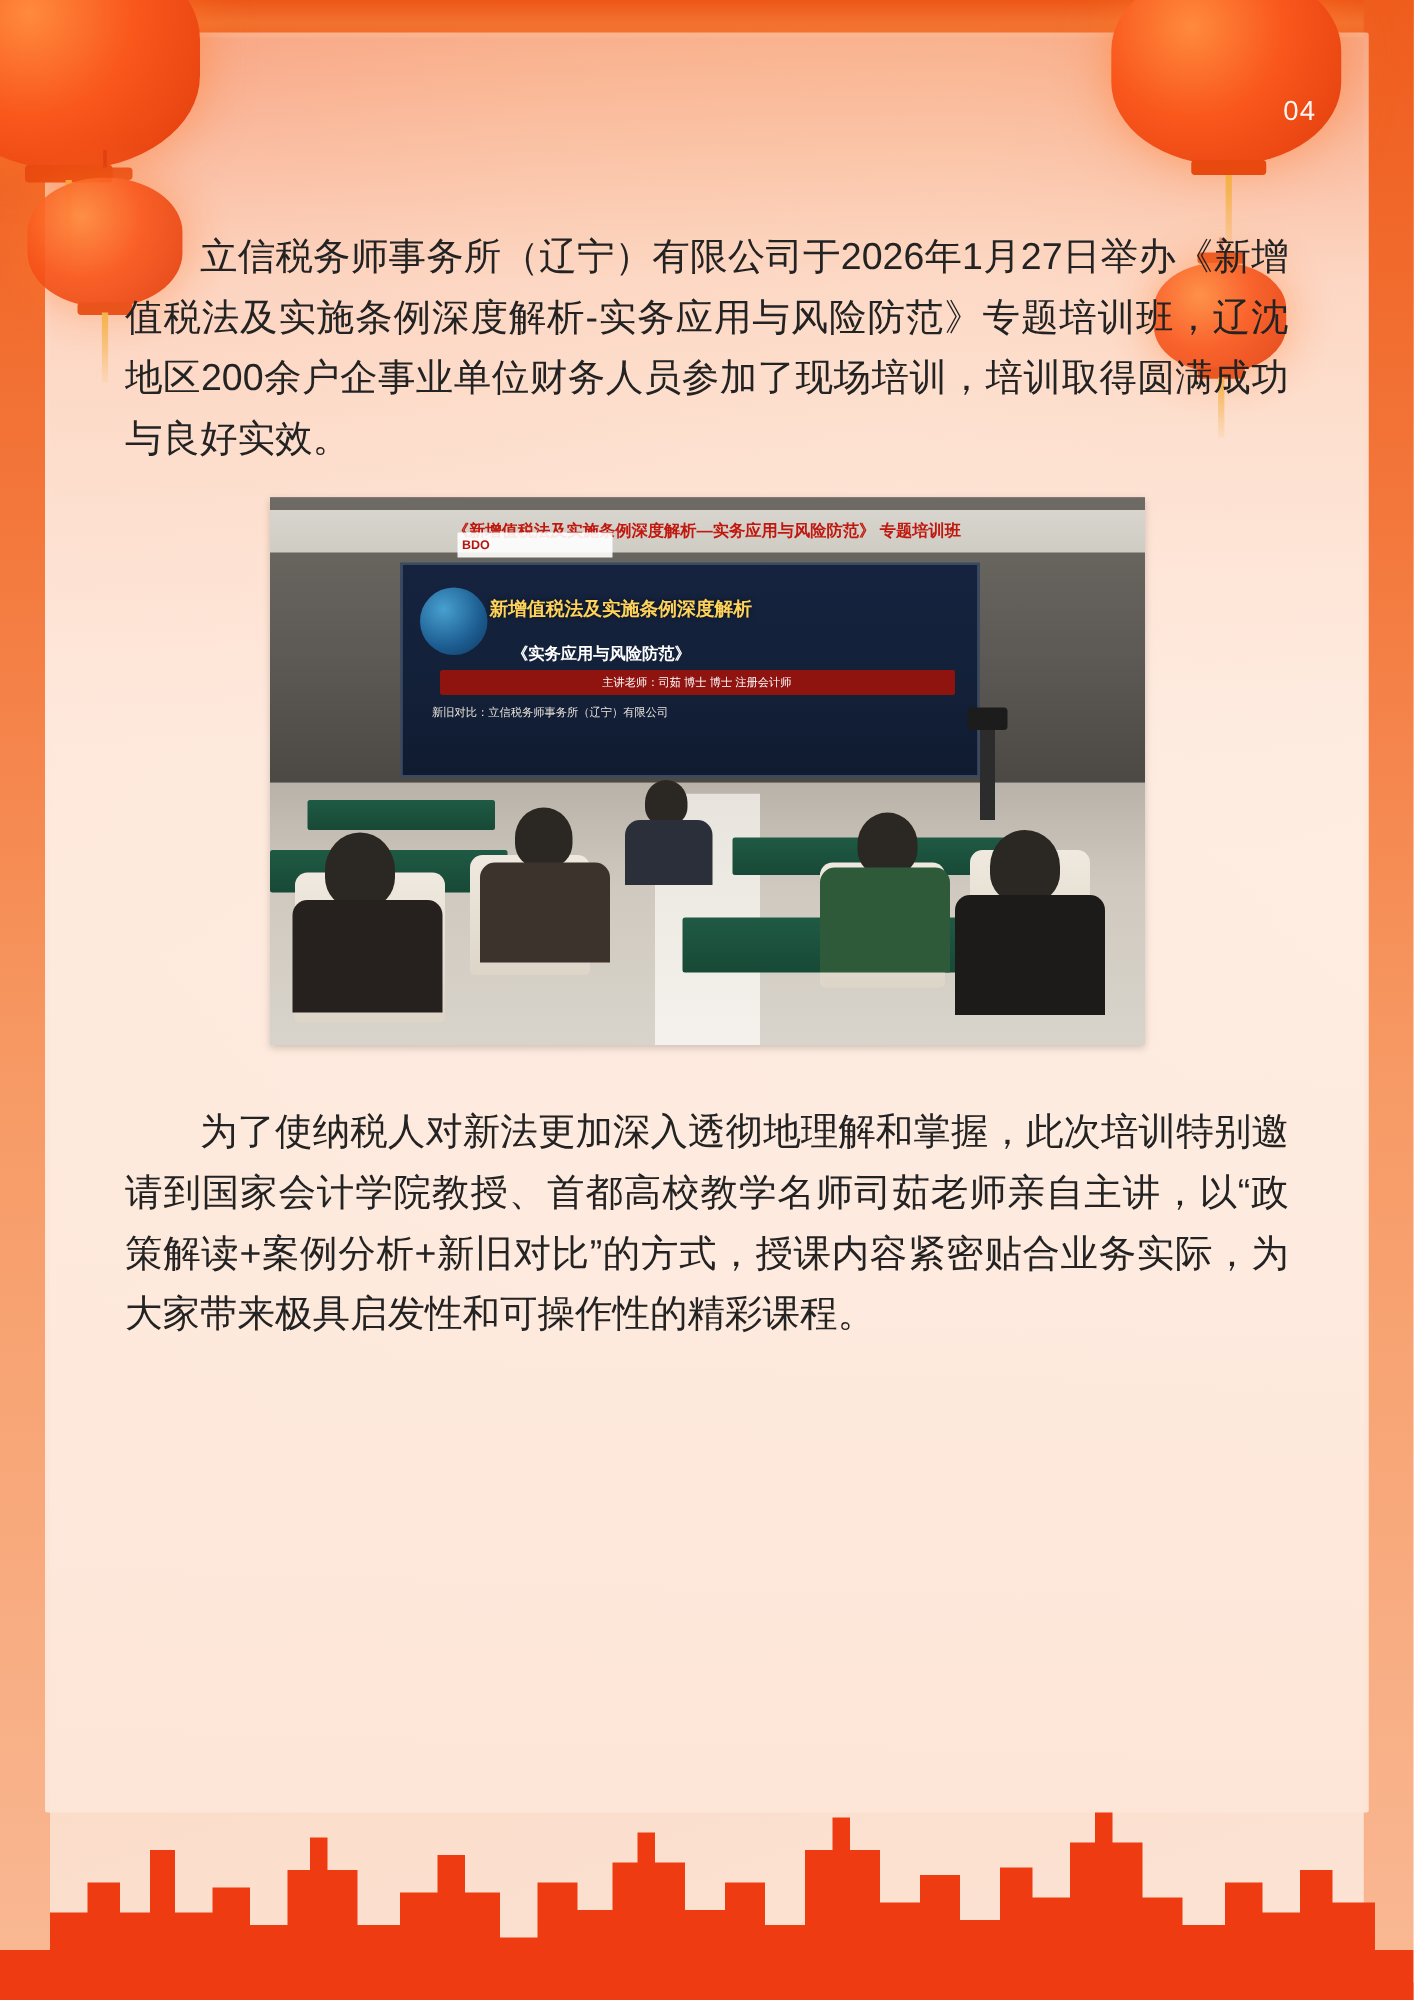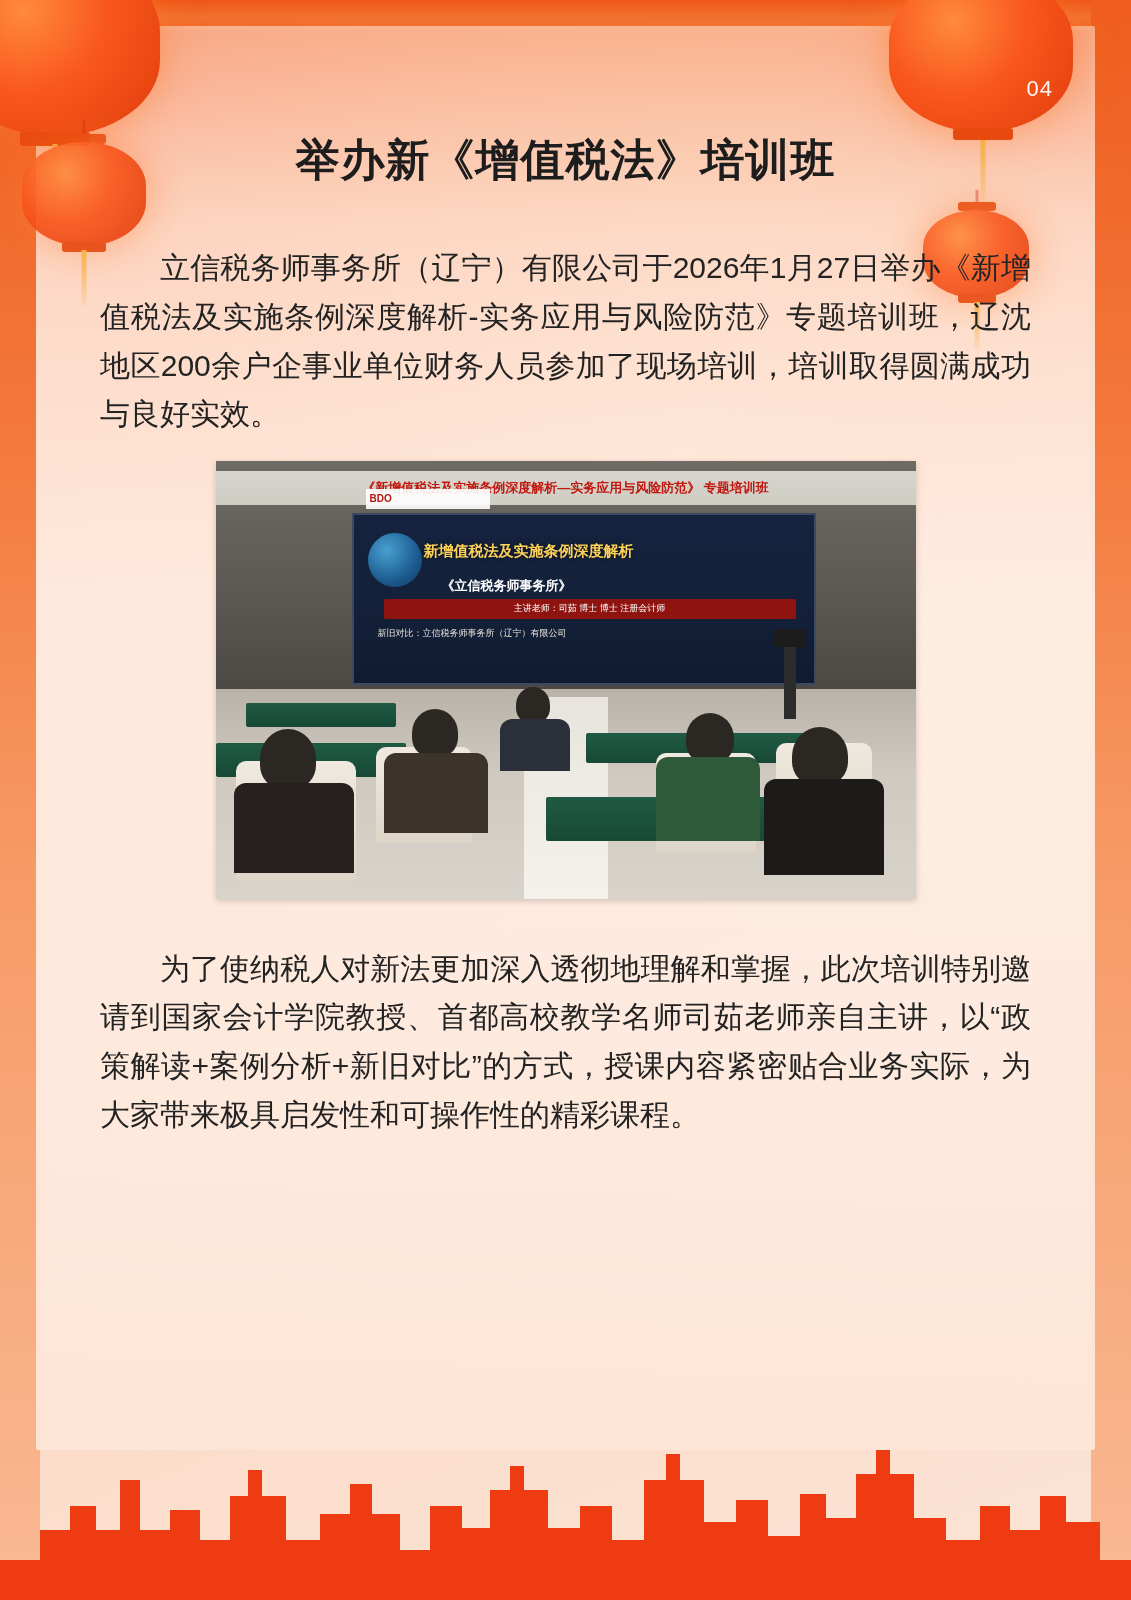--- a/index.html
+++ b/index.html
@@ -165,21 +165,21 @@
   }
   .ph-banner {
     position: absolute; left: 0; right: 0; top: 10px; height: 34px;
     background: linear-gradient(180deg,#d8d5ce,#cfccc4);
     display: flex; align-items: center; justify-content: center;
     font-size: 13px; font-weight: bold; color: #c0180f; white-space: nowrap;
     letter-spacing: 0px;
     font-family: "Liberation Sans", sans-serif;
   }
   .ph-stage {
-    position: absolute; left: 136px; top: 52px; width: 460px; height: 168px;
+    position: absolute; left: 104px; top: 52px; width: 460px; height: 168px;
     background: linear-gradient(180deg,#15233f 0%, #132038 60%, #101b30 100%);
     border: 2px solid #3b4a63;
   }
   .ph-stage .s-title {
     position: absolute; left: 70px; top: 26px; right: 20px;
     color: #ffd25a; font-size: 15px; font-weight: bold; line-height: 1.35;
     text-shadow: 0 0 4px rgba(0,0,0,0.6);
   }
   .ph-stage .s-sub {
     position: absolute; left: 88px; top: 62px;
@@ -282,33 +282,32 @@
     <div class="cap top"></div>
     <div class="body"></div>
     <div class="cap bot"></div>
     <div class="tassel"></div>
   </div>
 
   <div class="page-number">04</div>
 
   <div class="content">
     <div class="title">
-      <span class="line">举办新《增值税法》培训班</span>
     </div>
 
     <div class="paragraph first">立信税务师事务所（辽宁）有限公司于2026年1月27日举办《新增值税法及实施条例深度解析-实务应用与风险防范》专题培训班，辽沈地区200余户企事业单位财务人员参加了现场培训，培训取得圆满成功与良好实效。</div>
 
     <div class="figure">
       <div class="ph-wall"></div>
       <div class="ph-banner">《新增值税法及实施条例深度解析—实务应用与风险防范》 专题培训班</div>
       <div class="ph-logo">BDO</div>
       <div class="ph-stage">
         <div class="s-globe"></div>
         <div class="s-title">新增值税法及实施条例深度解析</div>
-        <div class="s-sub">《立信税务师事务所》</div>
+        <div class="s-sub">《实务应用与风险防范》</div>
         <div class="s-bar">主讲老师：司茹   博士  博士  注册会计师</div>
         <div class="s-foot">新旧对比：立信税务师事务所（辽宁）有限公司</div>
       </div>
       <div class="ph-floor"></div>
       <div class="ph-aisle"></div>
 
       <div class="ph-table" style="left:0px; top:282px; width:190px; height:34px;"></div>
       <div class="ph-table" style="left:370px; top:272px; width:230px; height:30px;"></div>
       <div class="ph-table" style="left:330px; top:336px; width:250px; height:44px;"></div>
       <div class="ph-table" style="left:30px; top:242px; width:150px; height:24px;"></div>

